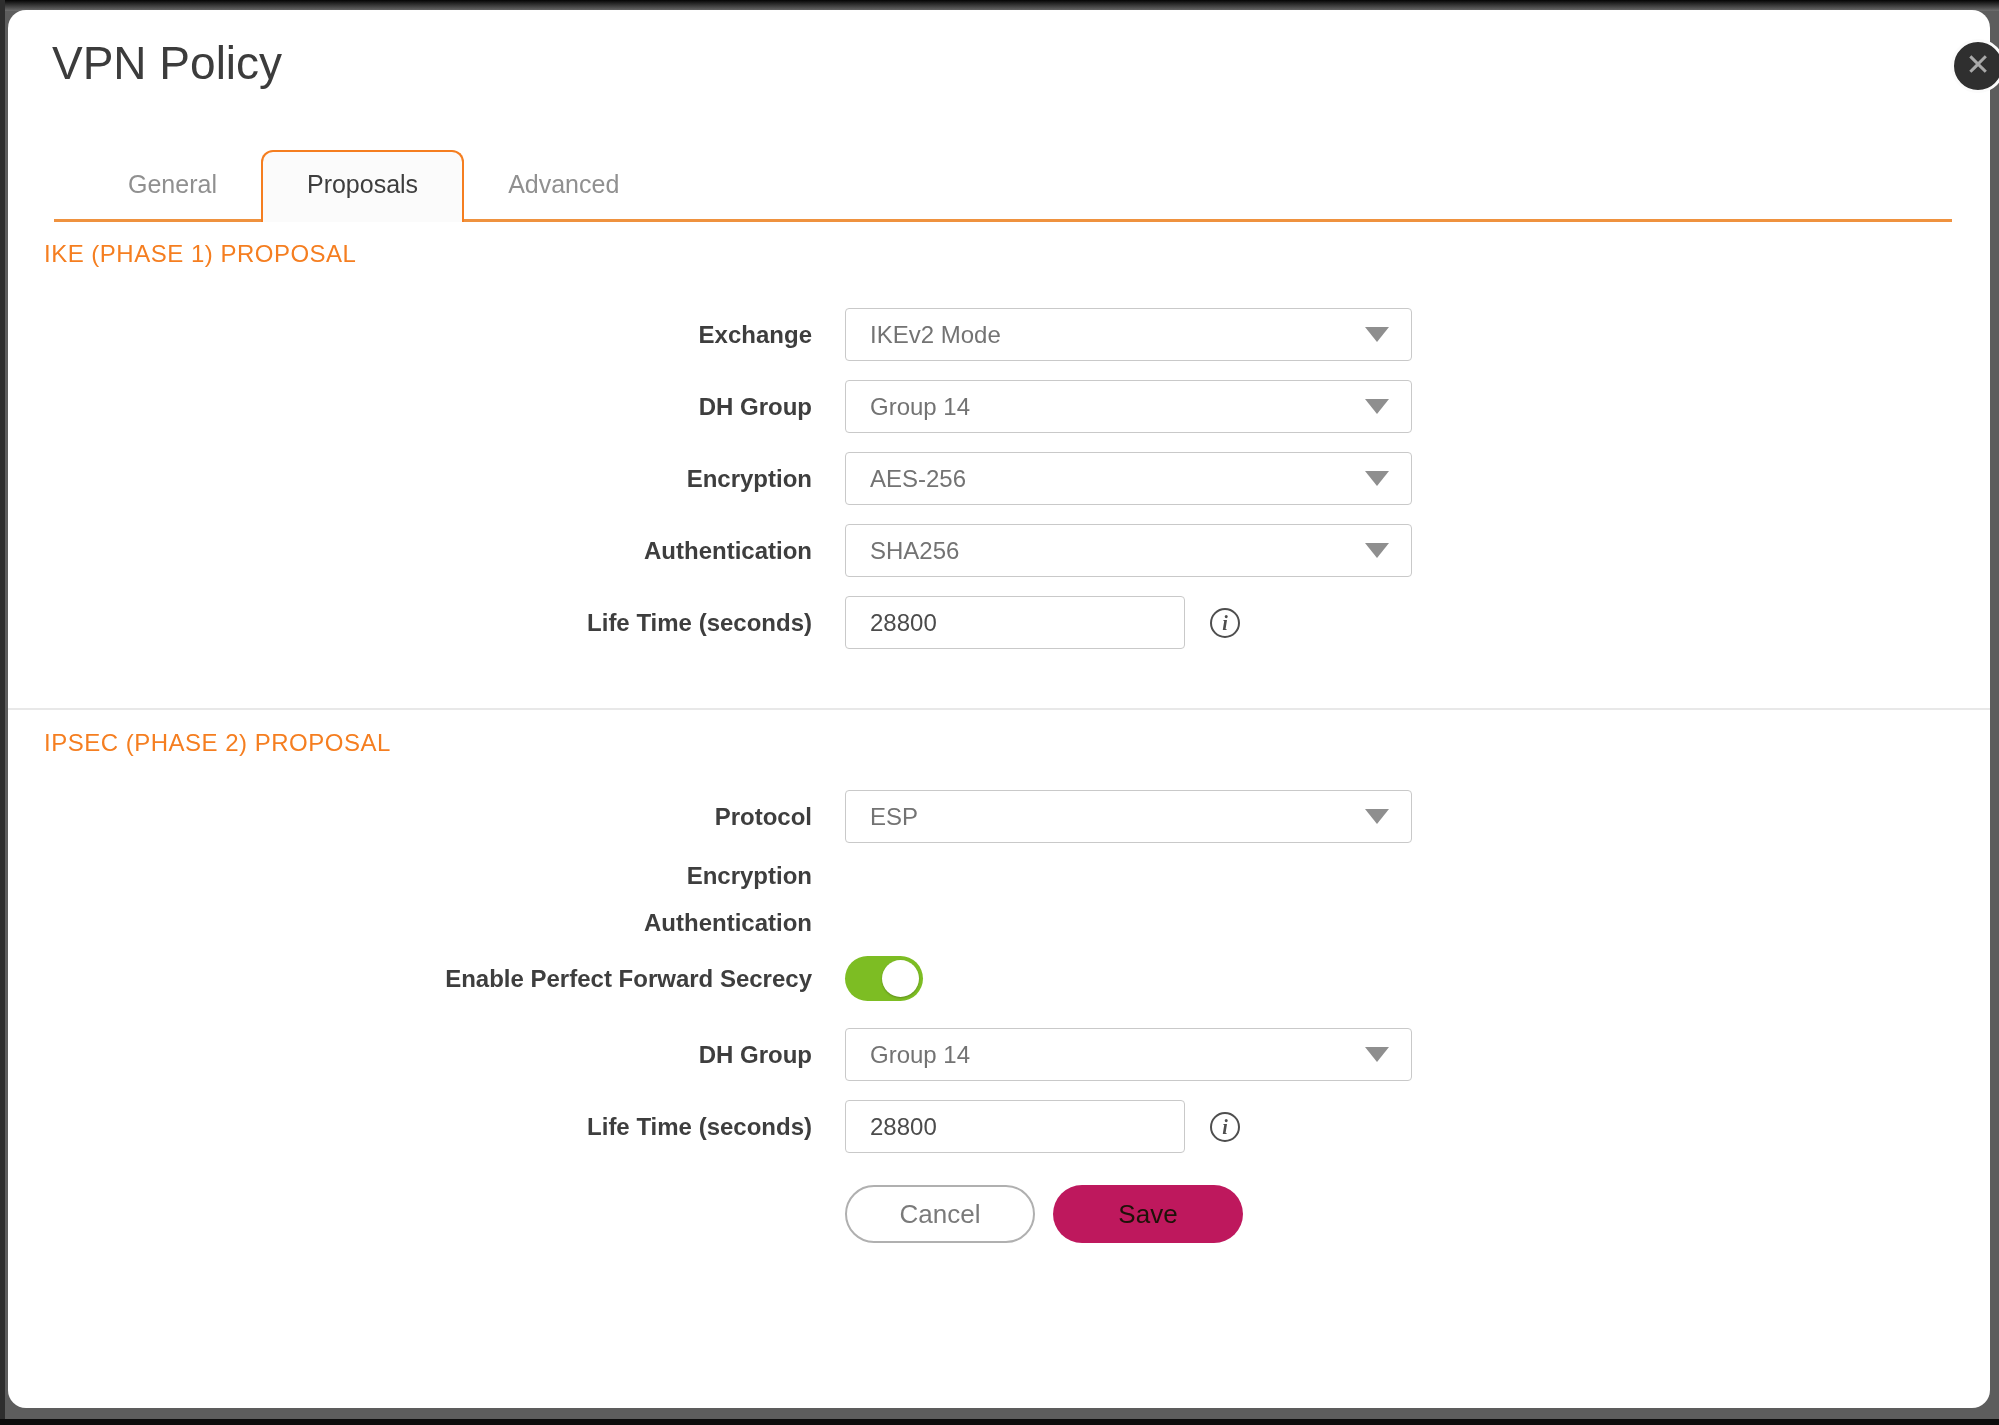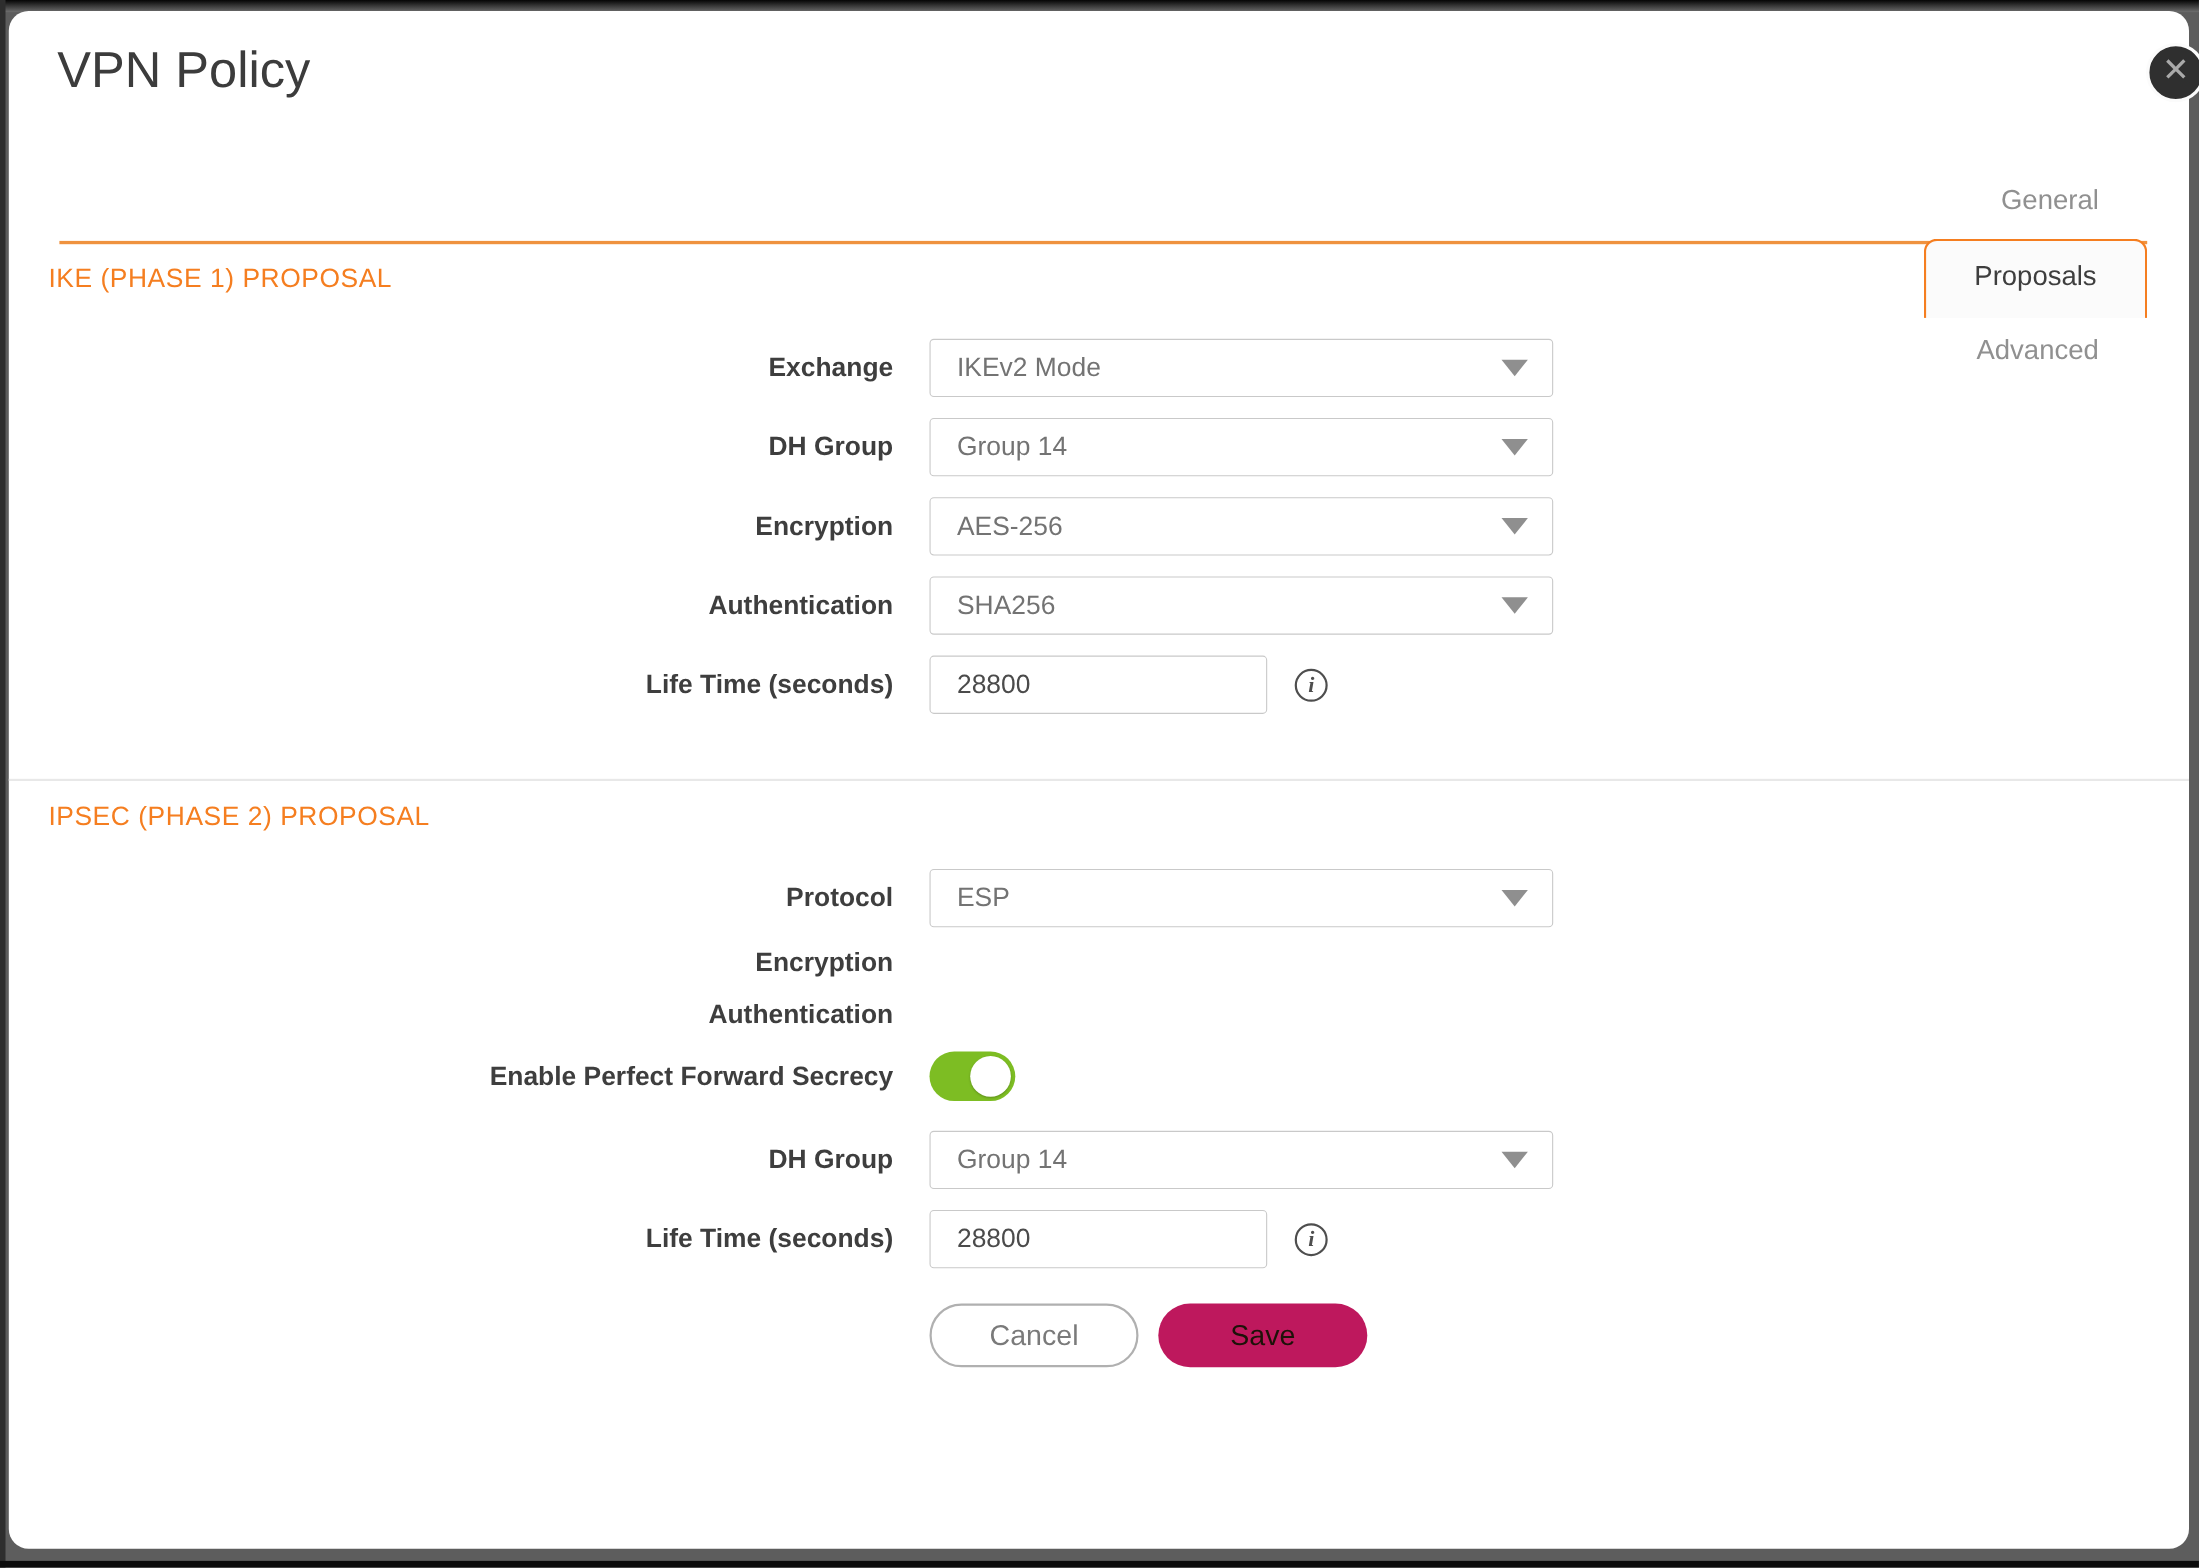--- a/index.html
+++ b/index.html
@@ -42,21 +42,20 @@
     margin: 26px 0 0 44px;
     font-size: 46px; line-height: 1.2;
     color: #3c3c3c; font-weight: 400;
   }
   .tabs {
     display: flex; align-items: flex-end;
     margin: 59px 38px 0 46px;
     height: 72px;
     border-bottom: 3px solid #ef923f;
     padding-left: 30px;
-    flex-direction: column;
   }
   .tab {
     padding: 18px 44px 20px 44px;
     font-size: 25px; color: #909090;
     cursor: pointer; white-space: nowrap;
   }
   .tab.active {
     border: 2px solid #f57e20; border-bottom: none;
     border-radius: 12px 12px 0 0;
     background: #fbfbfb;
@@ -97,21 +96,21 @@
     border-left: 12px solid transparent;
     border-right: 12px solid transparent;
     border-top: 15px solid #8f8f8f;
   }
   .select.disabled {
     background: #f0f0f0; border-color: #dddddd;
     color: #9b9b9b; cursor: default;
   }
   .select.disabled .caret { border-top-color: #c8c8c8; }
   .text-input {
-    width: 307px; height: 53px;
+    width: 340px; height: 53px;
     border: 1px solid #c9c9c9; border-radius: 4px;
     padding: 0 24px;
     font-size: 24px; color: #4b4b4b;
     font-family: "Liberation Sans", sans-serif;
     outline: none;
   }
   .info-icon {
     width: 30px; height: 30px; margin-left: 25px;
     border: 2px solid #4e4e4e; border-radius: 50%;
     color: #4e4e4e;

